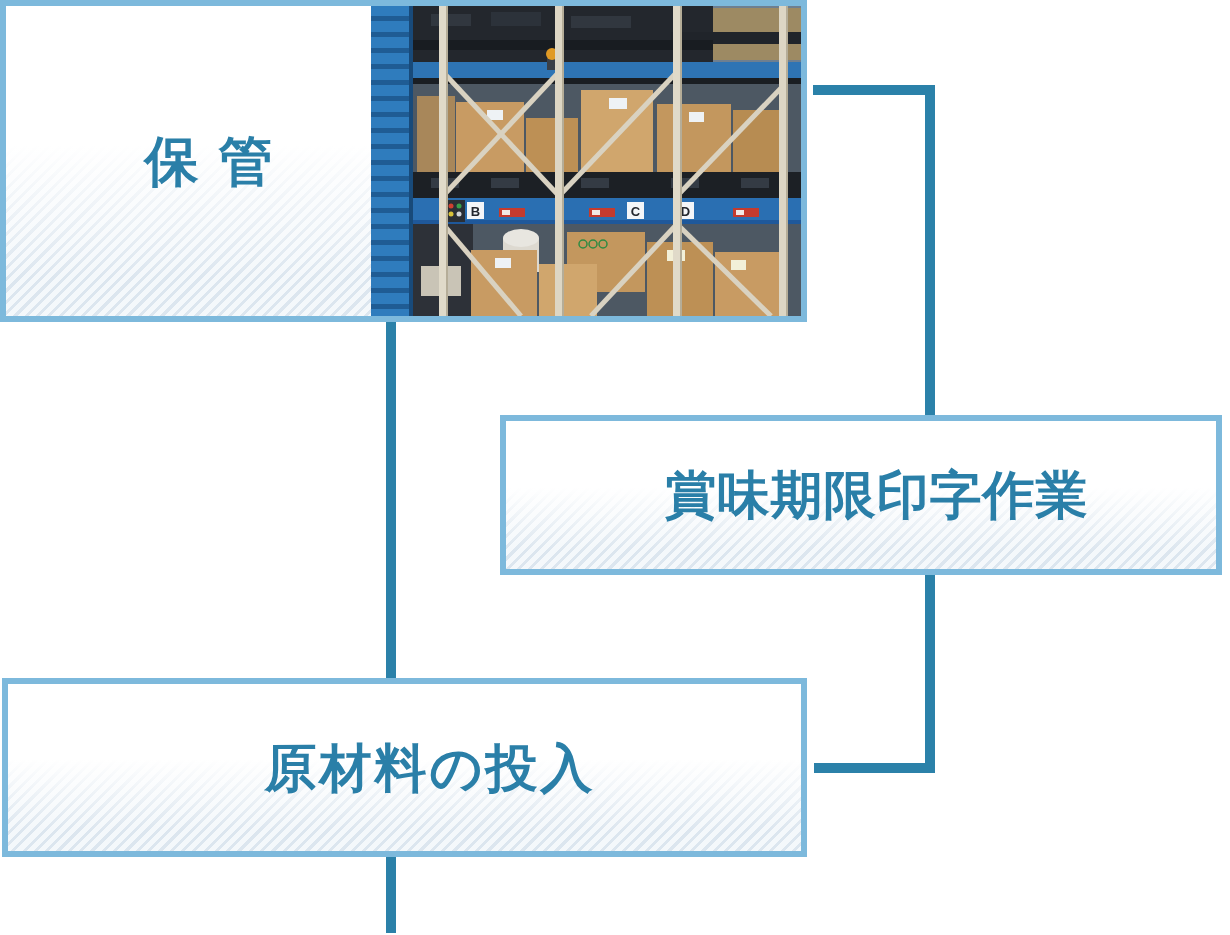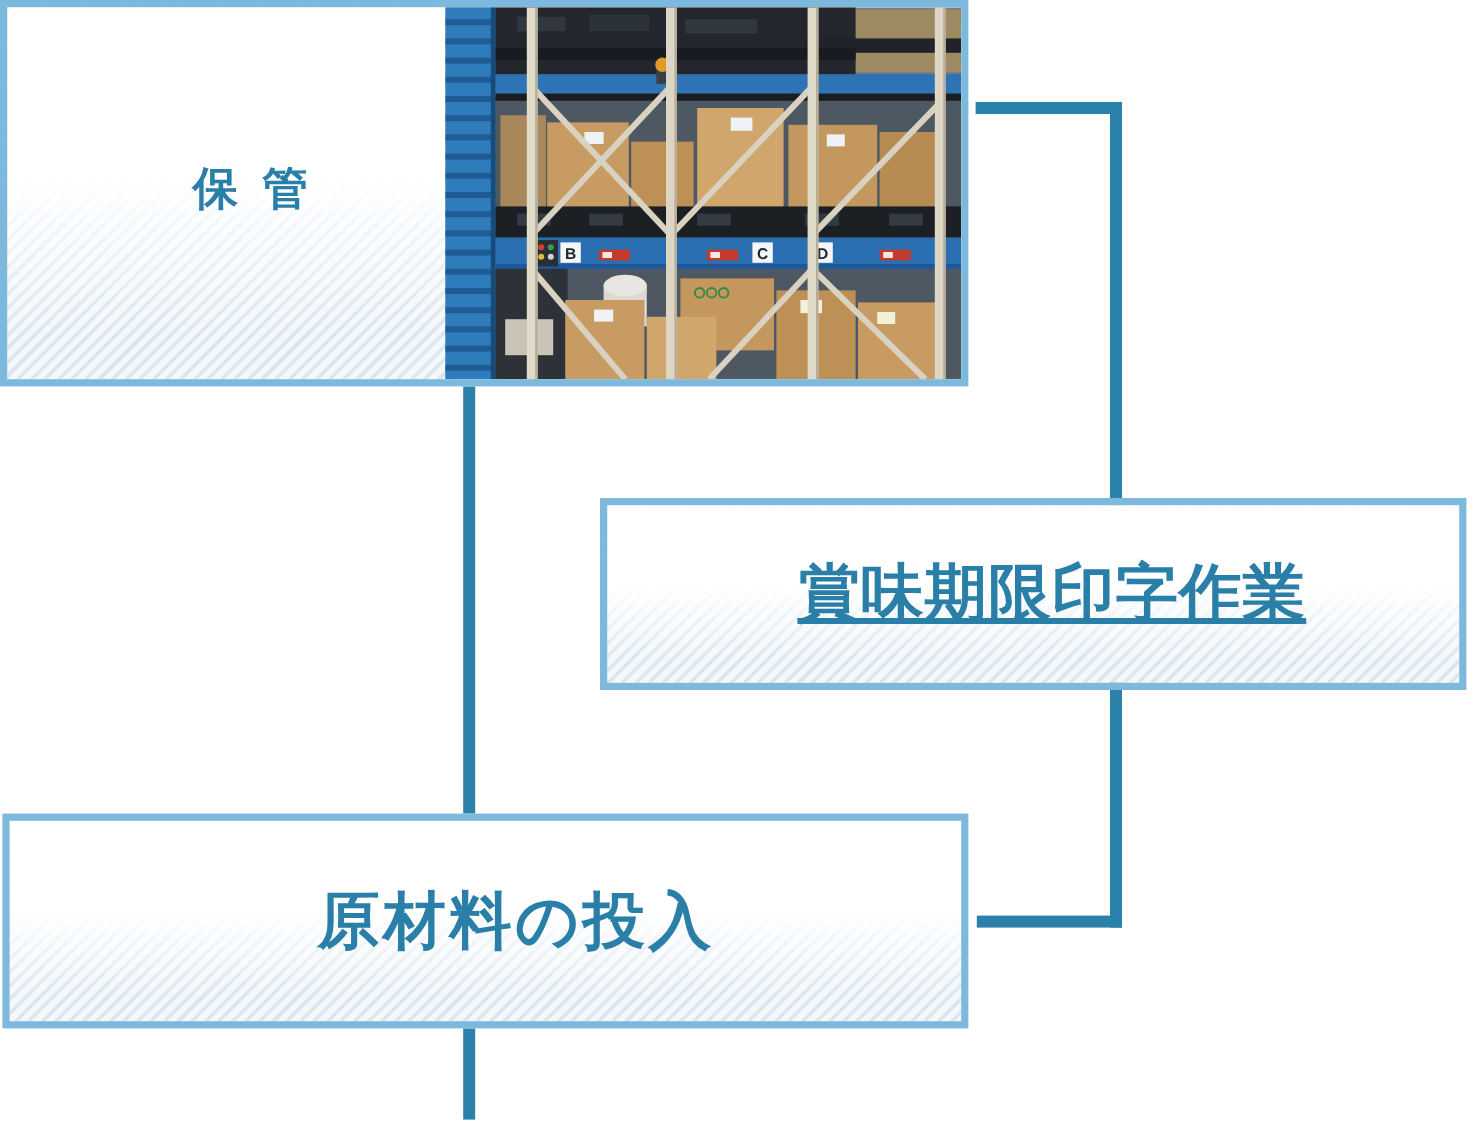--- a/index.html
+++ b/index.html
@@ -27,22 +27,22 @@
     display:flex;align-items:center;justify-content:center;padding-left:30px;}
   .box-input{left:2px;top:678px;width:805px;height:179px;
     display:flex;align-items:center;justify-content:center;padding-left:48px;}
   .box-label{
     color:#2a7fa8;font-weight:bold;font-size:52px;line-height:1;white-space:nowrap;
   }
   .storage-label-wrap{
     position:absolute;left:0;top:0;height:100%;width:405px;
     display:flex;align-items:center;justify-content:center;
   }
-  .label-storage{font-size:38px;letter-spacing:20px;margin-right:-20px;font-family:Liberation Mono, monospace;}
-  .label-printing{letter-spacing:1px;margin-right:-1px;text-decoration:underline;}
+  .label-storage{font-size:54px;letter-spacing:20px;margin-right:-20px;}
+  .label-printing{letter-spacing:1px;margin-right:-1px;}
   .label-input{letter-spacing:3px;margin-right:-3px;}
   
   .photo{position:absolute;top:0;right:0;width:430px;height:100%;overflow:hidden;}
   .photo svg{display:block;width:100%;height:100%;}
   .photo text{font-family:"Liberation Sans",sans-serif;font-weight:bold;}
 </style>
 </head>
 <body>
 
 <div class="canvas">

